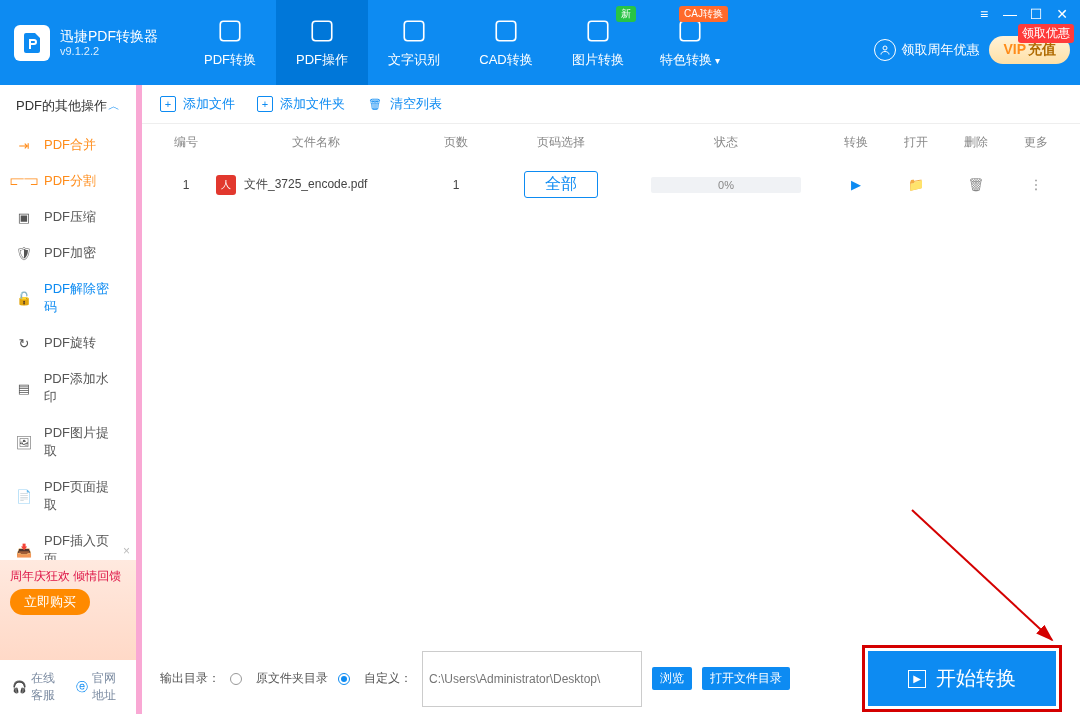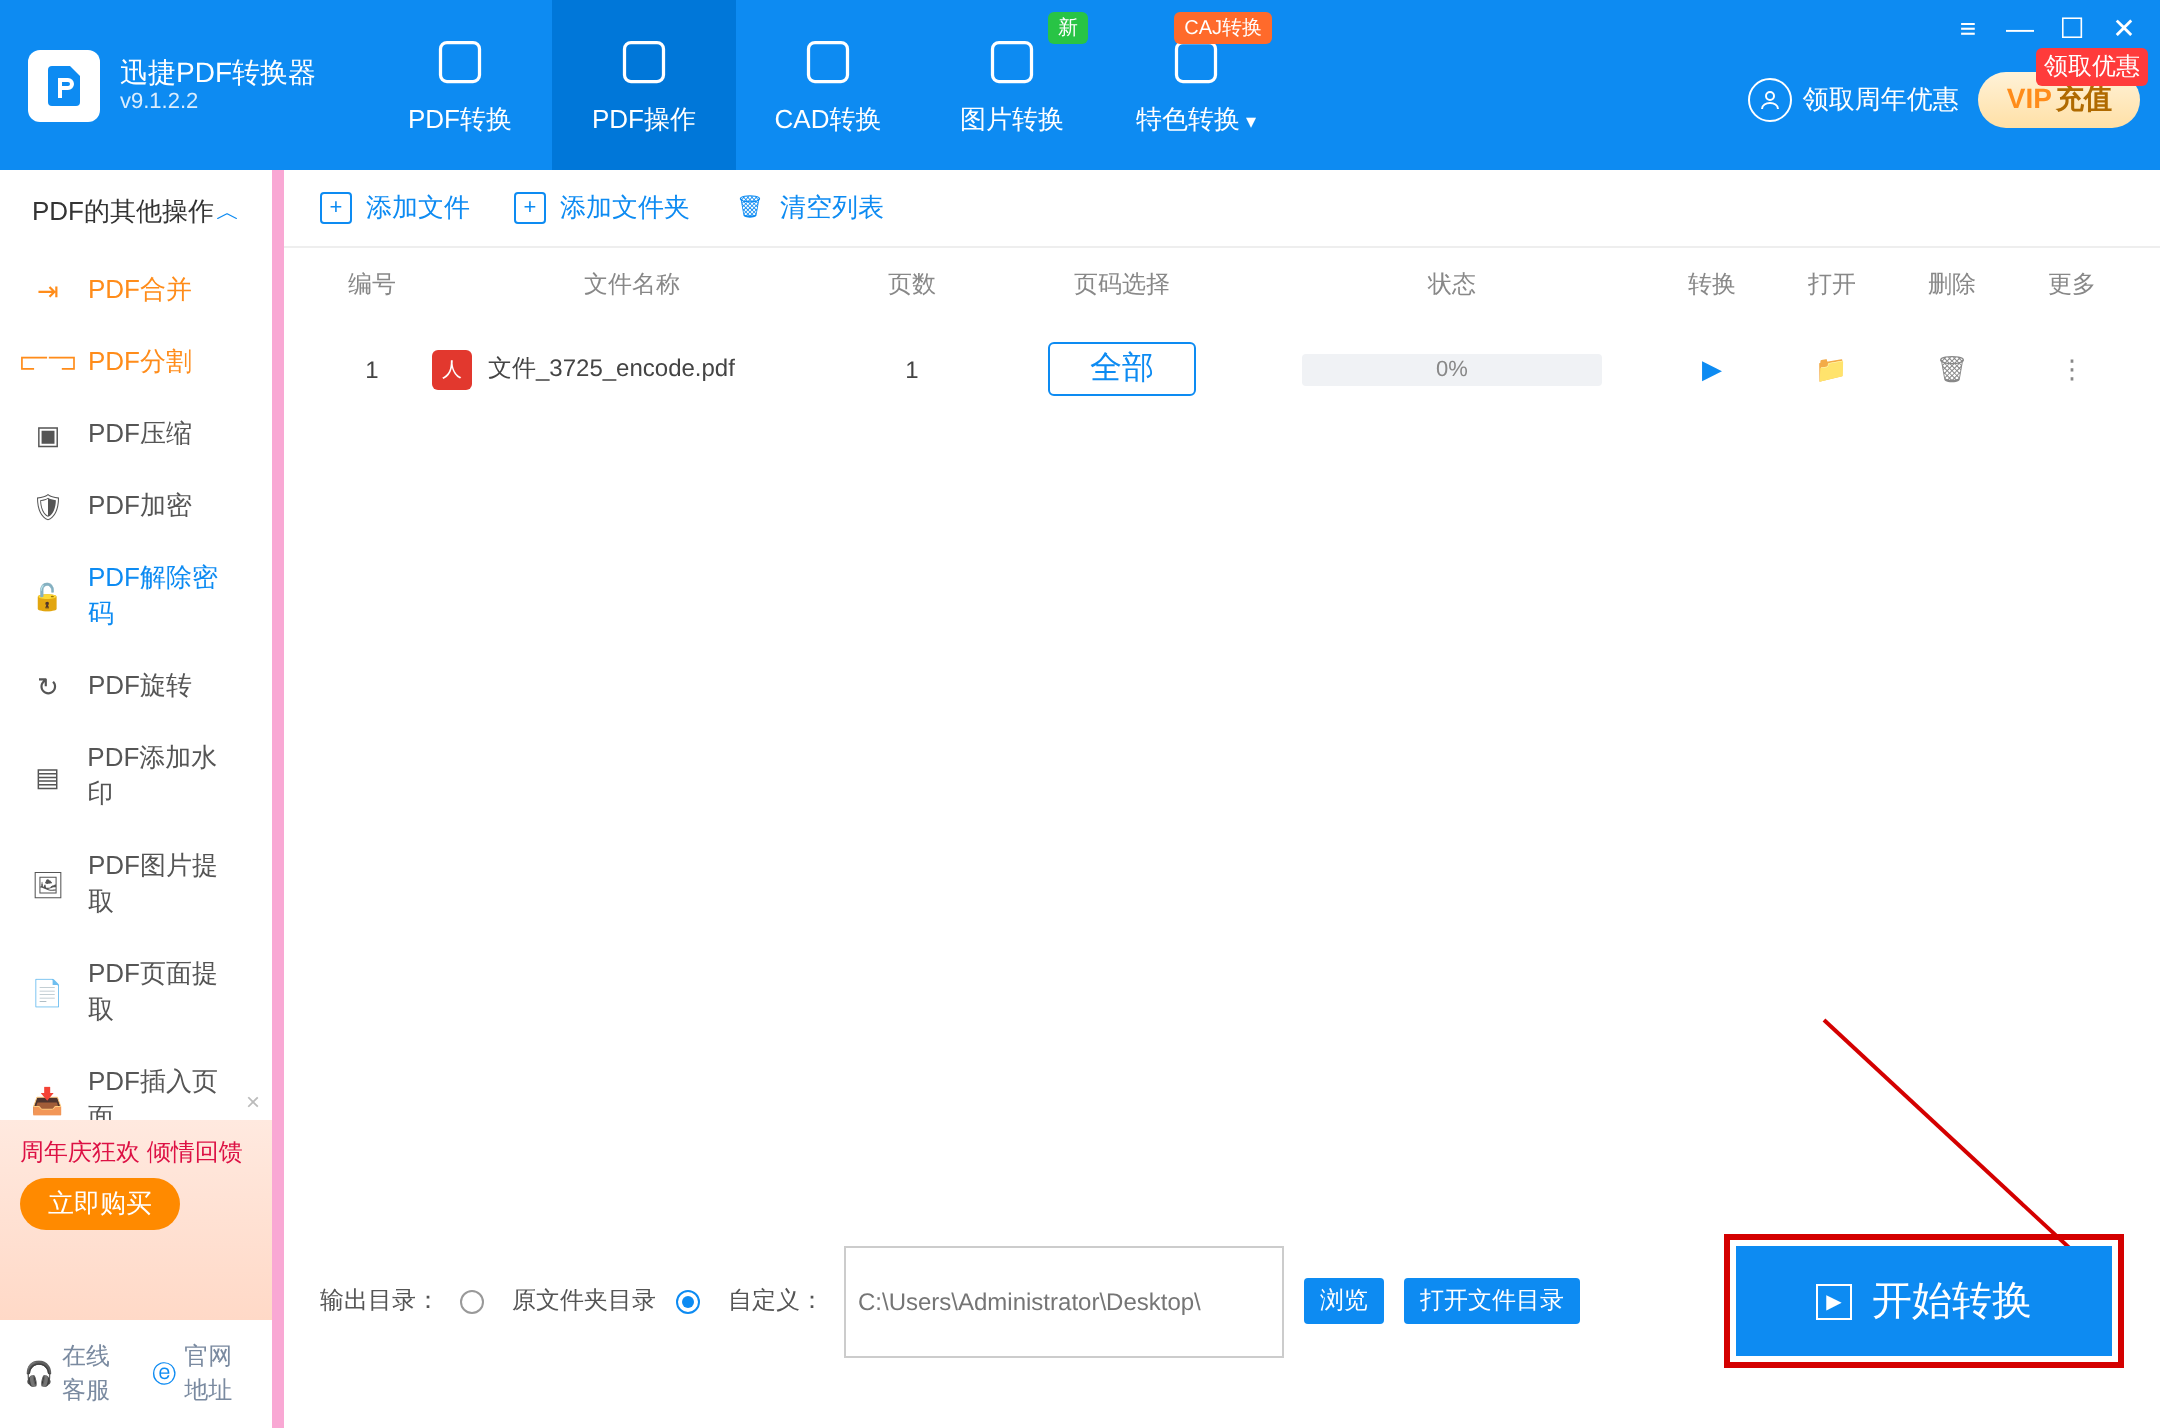--- a/index.html
+++ b/index.html
@@ -59,21 +59,21 @@
 .th-c, .td-c { text-align: center; }
 .file-cell { display: flex; align-items: center; gap: 8px; }
 .pdf-ic { width: 20px; height: 20px; background: #e2382e; border-radius: 3px; color: #fff; font-size: 10px; display: flex; align-items: center; justify-content: center; }
 .pg-btn { border: 1px solid #0d8bf2; color: #0d8bf2; font-size: 16px; padding: 2px 20px; border-radius: 3px; background: #fff; cursor: pointer; }
 .prog { width: 150px; height: 16px; background: #f0f2f5; border-radius: 2px; display: flex; align-items: center; justify-content: center; font-size: 11px; color: #888; margin: 0 auto; }
 .row-ic { color: #0d8bf2; cursor: pointer; font-size: 13px; }
 .row-ic.gray { color: #888; }
 
 .arrow-svg { position: absolute; top: 415px; left: 760px; pointer-events: none; }
 
-.bottom-bar { position: absolute; bottom: 30px; left: 0; right: 0; padding: 0 18px; display: flex; align-items: center; gap: 10px; font-size: 12px; color: #555; }
+.bottom-bar { position: absolute; bottom: 2px; left: 0; right: 0; padding: 0 18px; display: flex; align-items: center; gap: 10px; font-size: 12px; color: #555; }
 .radio { width: 12px; height: 12px; border: 1.3px solid #999; border-radius: 50%; display: inline-flex; align-items: center; justify-content: center; margin-right: 4px; cursor: pointer; }
 .radio.checked { border-color: #0d8bf2; }
 .radio.checked::after { content: ""; width: 6px; height: 6px; background: #0d8bf2; border-radius: 50%; }
 .path-input { width: 220px; padding: 20px 6px; border: 1px solid #ccc; font-size: 12px; color: #888; background: #fff; }
 .mini-btn { background: #0d8bf2; color: #ffffff; padding: 3px 8px; border-radius: 2px; cursor: pointer; font-size: 12px; }
 .start-wrap { margin-left: auto; border: 3px solid #d40000; padding: 3px; }
 .start-btn { background: #0d8bf2; color: #fff; font-size: 20px; padding: 14px 40px; display: flex; align-items: center; gap: 10px; cursor: pointer; }
 .start-btn .play { width: 18px; height: 18px; border: 1.5px solid #fff; display: flex; align-items: center; justify-content: center; font-size: 10px; }
 </style>
 </head>
@@ -101,20 +101,28 @@
         </div>
         <div>PDF转换</div>
       </div>
       <div class="main-tab active">
         <div class="ticon">
           <svg width="26" height="26" viewBox="0 0 24 24" fill="none" stroke="#fff" stroke-width="1.5">
             <rect x="3" y="3" width="18" height="18" rx="3"></rect>
           </svg>
         </div>
         <div>PDF操作</div>
+      </div>
+      <div class="main-tab">
+        <div class="ticon">
+          <svg width="26" height="26" viewBox="0 0 24 24" fill="none" stroke="#fff" stroke-width="1.5">
+            <rect x="3" y="3" width="18" height="18" rx="3"></rect>
+          </svg>
+        </div>
+        <div>文字识别</div>
       </div>
       <div class="main-tab">
         <div class="ticon">
           <svg width="26" height="26" viewBox="0 0 24 24" fill="none" stroke="#fff" stroke-width="1.5">
             <rect x="3" y="3" width="18" height="18" rx="3"></rect>
           </svg>
         </div>
         <div>CAD转换</div>
       </div>
       <div class="main-tab">

